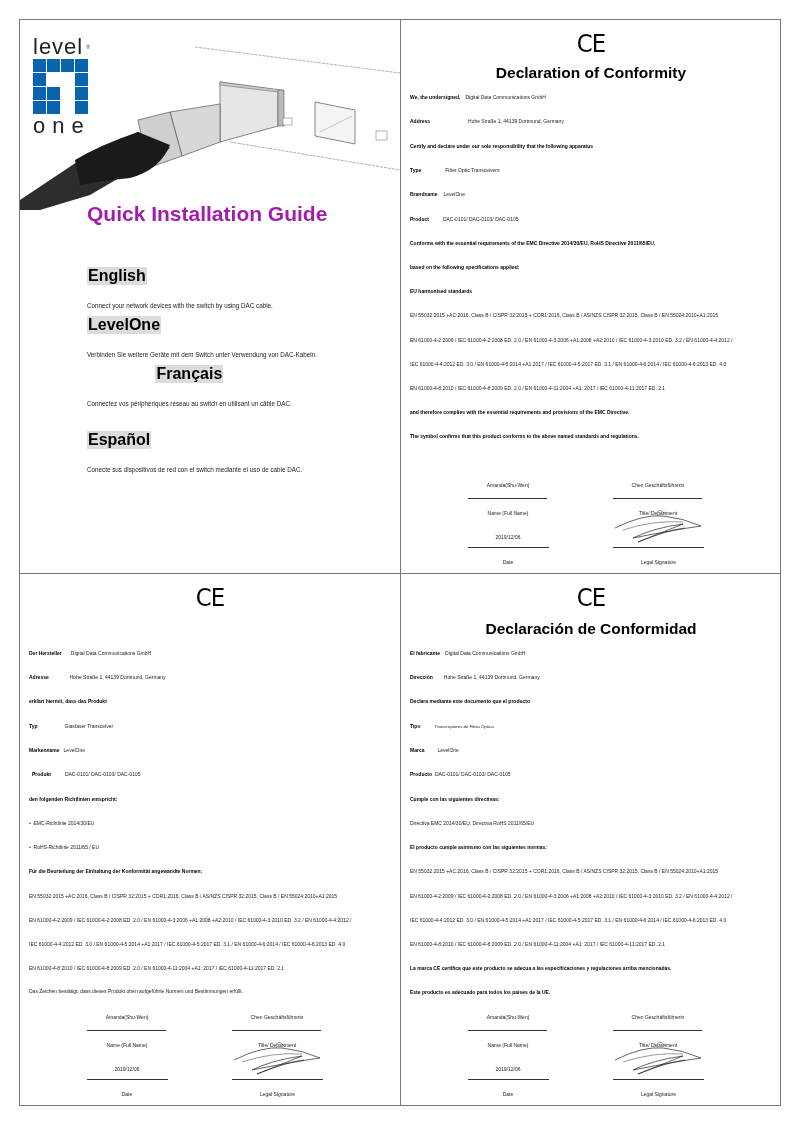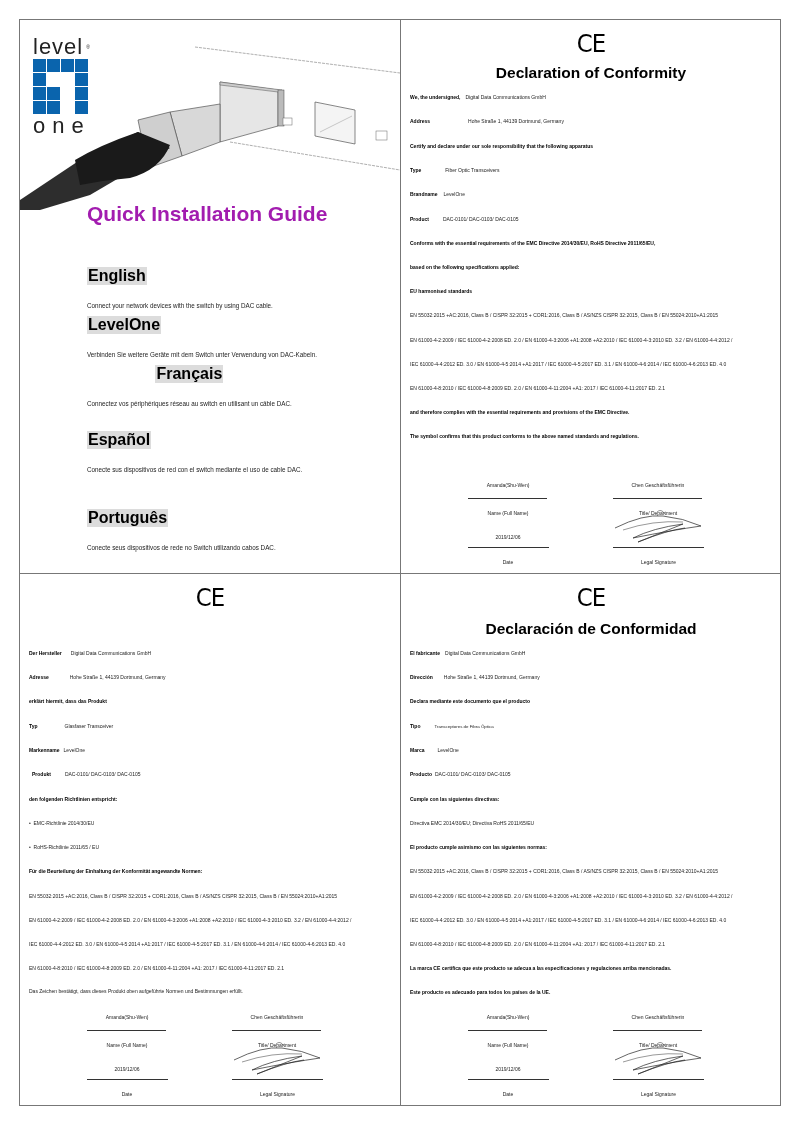--- a/index.html
+++ b/index.html
@@ -106,24 +106,20 @@
     <div class="lang-h">LevelOne</div>
     <div class="lang-t">Verbinden Sie weitere Geräte mit dem Switch unter Verwendung von DAC-Kabeln.</div>
   </div>
   <div class="lang" style="top:345px;text-align:center;">
     <div class="lang-h">Français</div>
     <div class="lang-t">Connectez vos périphériques réseau au switch en utilisant un câble DAC.</div>
   </div>
   <div class="lang" style="top:385px;margin-top:26px;">
     <div class="lang-h">Español</div>
     <div class="lang-t">Conecte sus dispositivos de red con el switch mediante el uso de cable DAC.</div>
-  </div>
-  <div class="lang" style="top:489px;">
-    <div class="lang-h">Português</div>
-    <div class="lang-t">Conecte seus dispositivos de rede no Switch utilizando cabos DAC.</div>
   </div>
 </section>
 
 <section class="quad q2">
   <div class="ce" style="top:10px;"><span>CE</span></div>
   <div class="doc-title" style="top:44px;">Declaration of Conformity</div>
 
   <div class="line" style="top:74px;"><b>We, the undersigned,</b><span class="gap" style="width:5px"></span><span>Digital Data Communications GmbH</span></div>
   <div class="line" style="top:98px;"><b>Address</b><span class="gap" style="width:38px"></span><span>Hohe Straße 1, 44139 Dortmund, Germany</span></div>
   <div class="line" style="top:123px;"><b>Certify and declare under our sole responsibility that the following apparatus</b></div>

